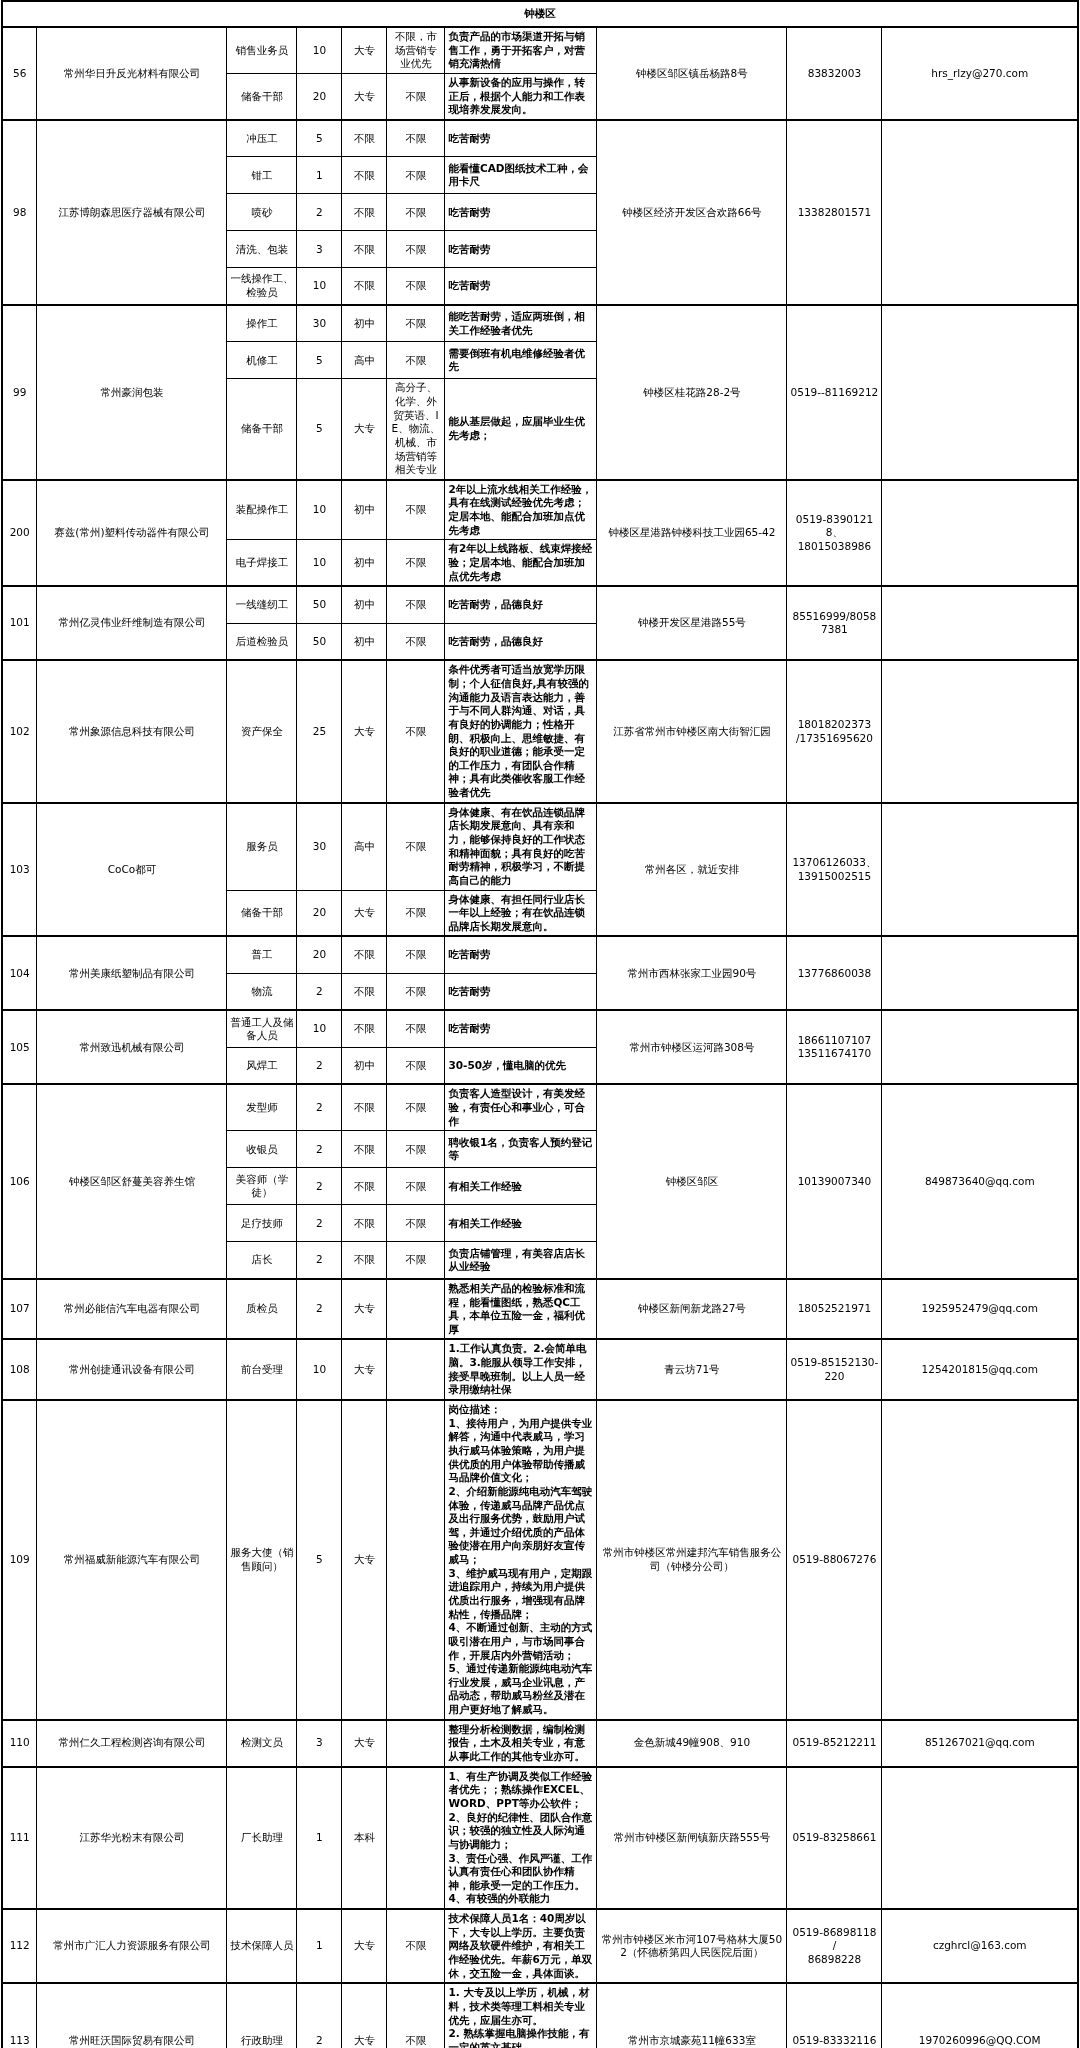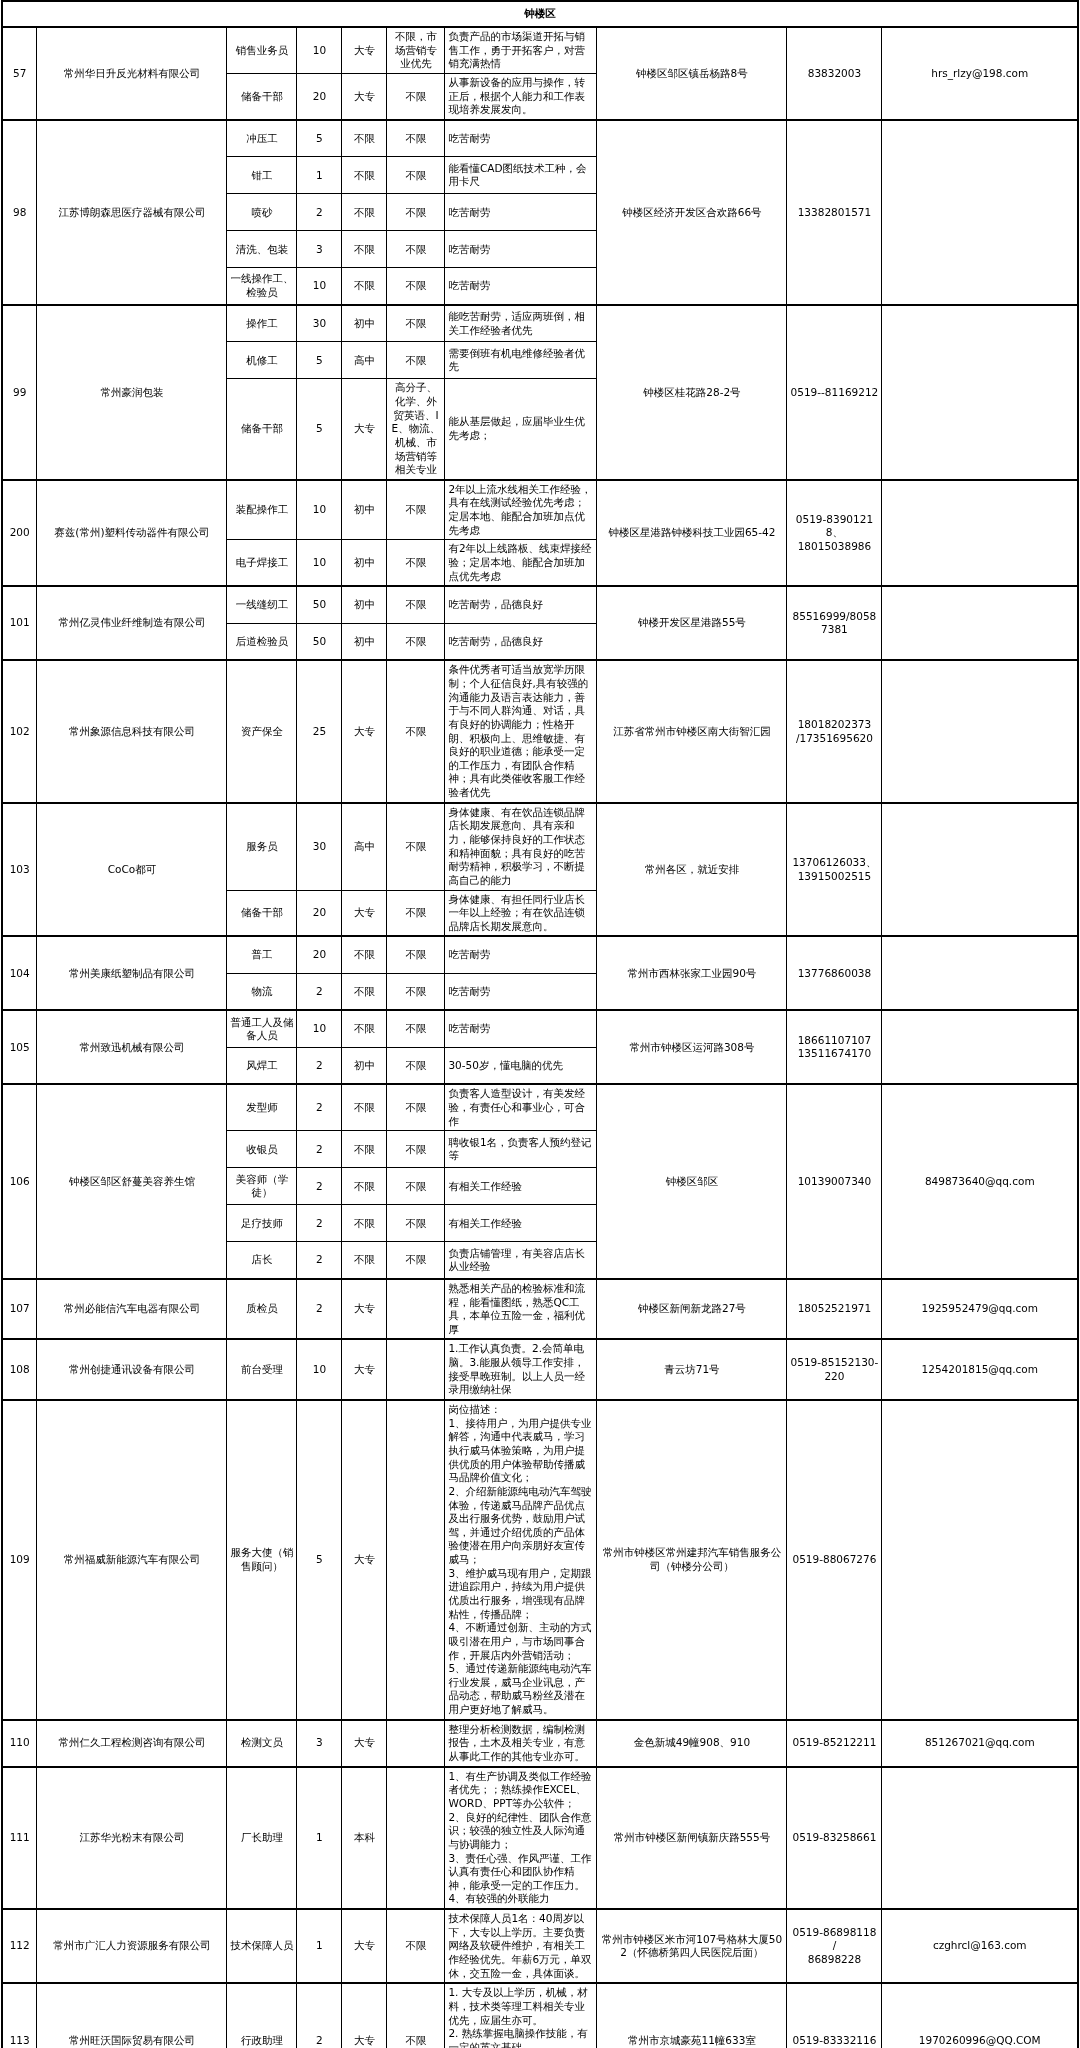--- a/index.html
+++ b/index.html
@@ -29,21 +29,21 @@
   table.jobs tr { height: 37px; }
   table.jobs tr.title-row { height: 26px; }
   td.title-cell {
     font-size: 15px;
     font-weight: bold;
     text-align: center;
     padding: 3px;
     border-bottom: 1px solid #000000;
   }
   .c-center { text-align: center; }
-  .c-desc { text-align: left; white-space: pre-wrap; }
+  .c-desc { text-align: left; white-space: pre-wrap; font-weight: bold; }
   .c-phone, .c-addr, .c-exp { text-align: center; white-space: pre-wrap; }
   tr.group-start td { border-top: 2px solid #000000; }
 </style>
 </head>
 <body>
 
 <table class="jobs">
   <colgroup>
     <col style="width:35px">
       <col style="width:190px">
@@ -54,30 +54,30 @@
       <col style="width:152px">
       <col style="width:190px">
       <col style="width:95px">
       <col style="width:196px">
   </colgroup>
   <tbody>
     <tr class="title-row">
       <td class="title-cell" colspan="10">钟楼区</td>
     </tr>
   <tr class="group-start">
-        <td class="c-center" rowspan="2">57</td>
+        <td class="c-center" rowspan="2">56</td>
         <td class="c-center" rowspan="2">常州华日升反光材料有限公司</td>
         <td class="c-center">销售业务员</td>
         <td class="c-center">10</td>
         <td class="c-center">大专</td>
         <td class="c-exp">不限，市场营销专业优先</td>
         <td class="c-desc">负责产品的市场渠道开拓与销售工作，勇于开拓客户，对营销充满热情</td>
         <td class="c-addr" rowspan="2">钟楼区邹区镇岳杨路8号</td>
         <td class="c-phone" rowspan="2">83832003</td>
-        <td class="c-center" rowspan="2">hrs_rlzy@198.com</td>
+        <td class="c-center" rowspan="2">hrs_rlzy@270.com</td>
       </tr>
       <tr>
         <td class="c-center">储备干部</td>
         <td class="c-center">20</td>
         <td class="c-center">大专</td>
         <td class="c-exp">不限</td>
         <td class="c-desc">从事新设备的应用与操作，转正后，根据个人能力和工作表现培养发展发向。</td>
       </tr>
       <tr class="group-start">
         <td class="c-center" rowspan="5">98</td>

